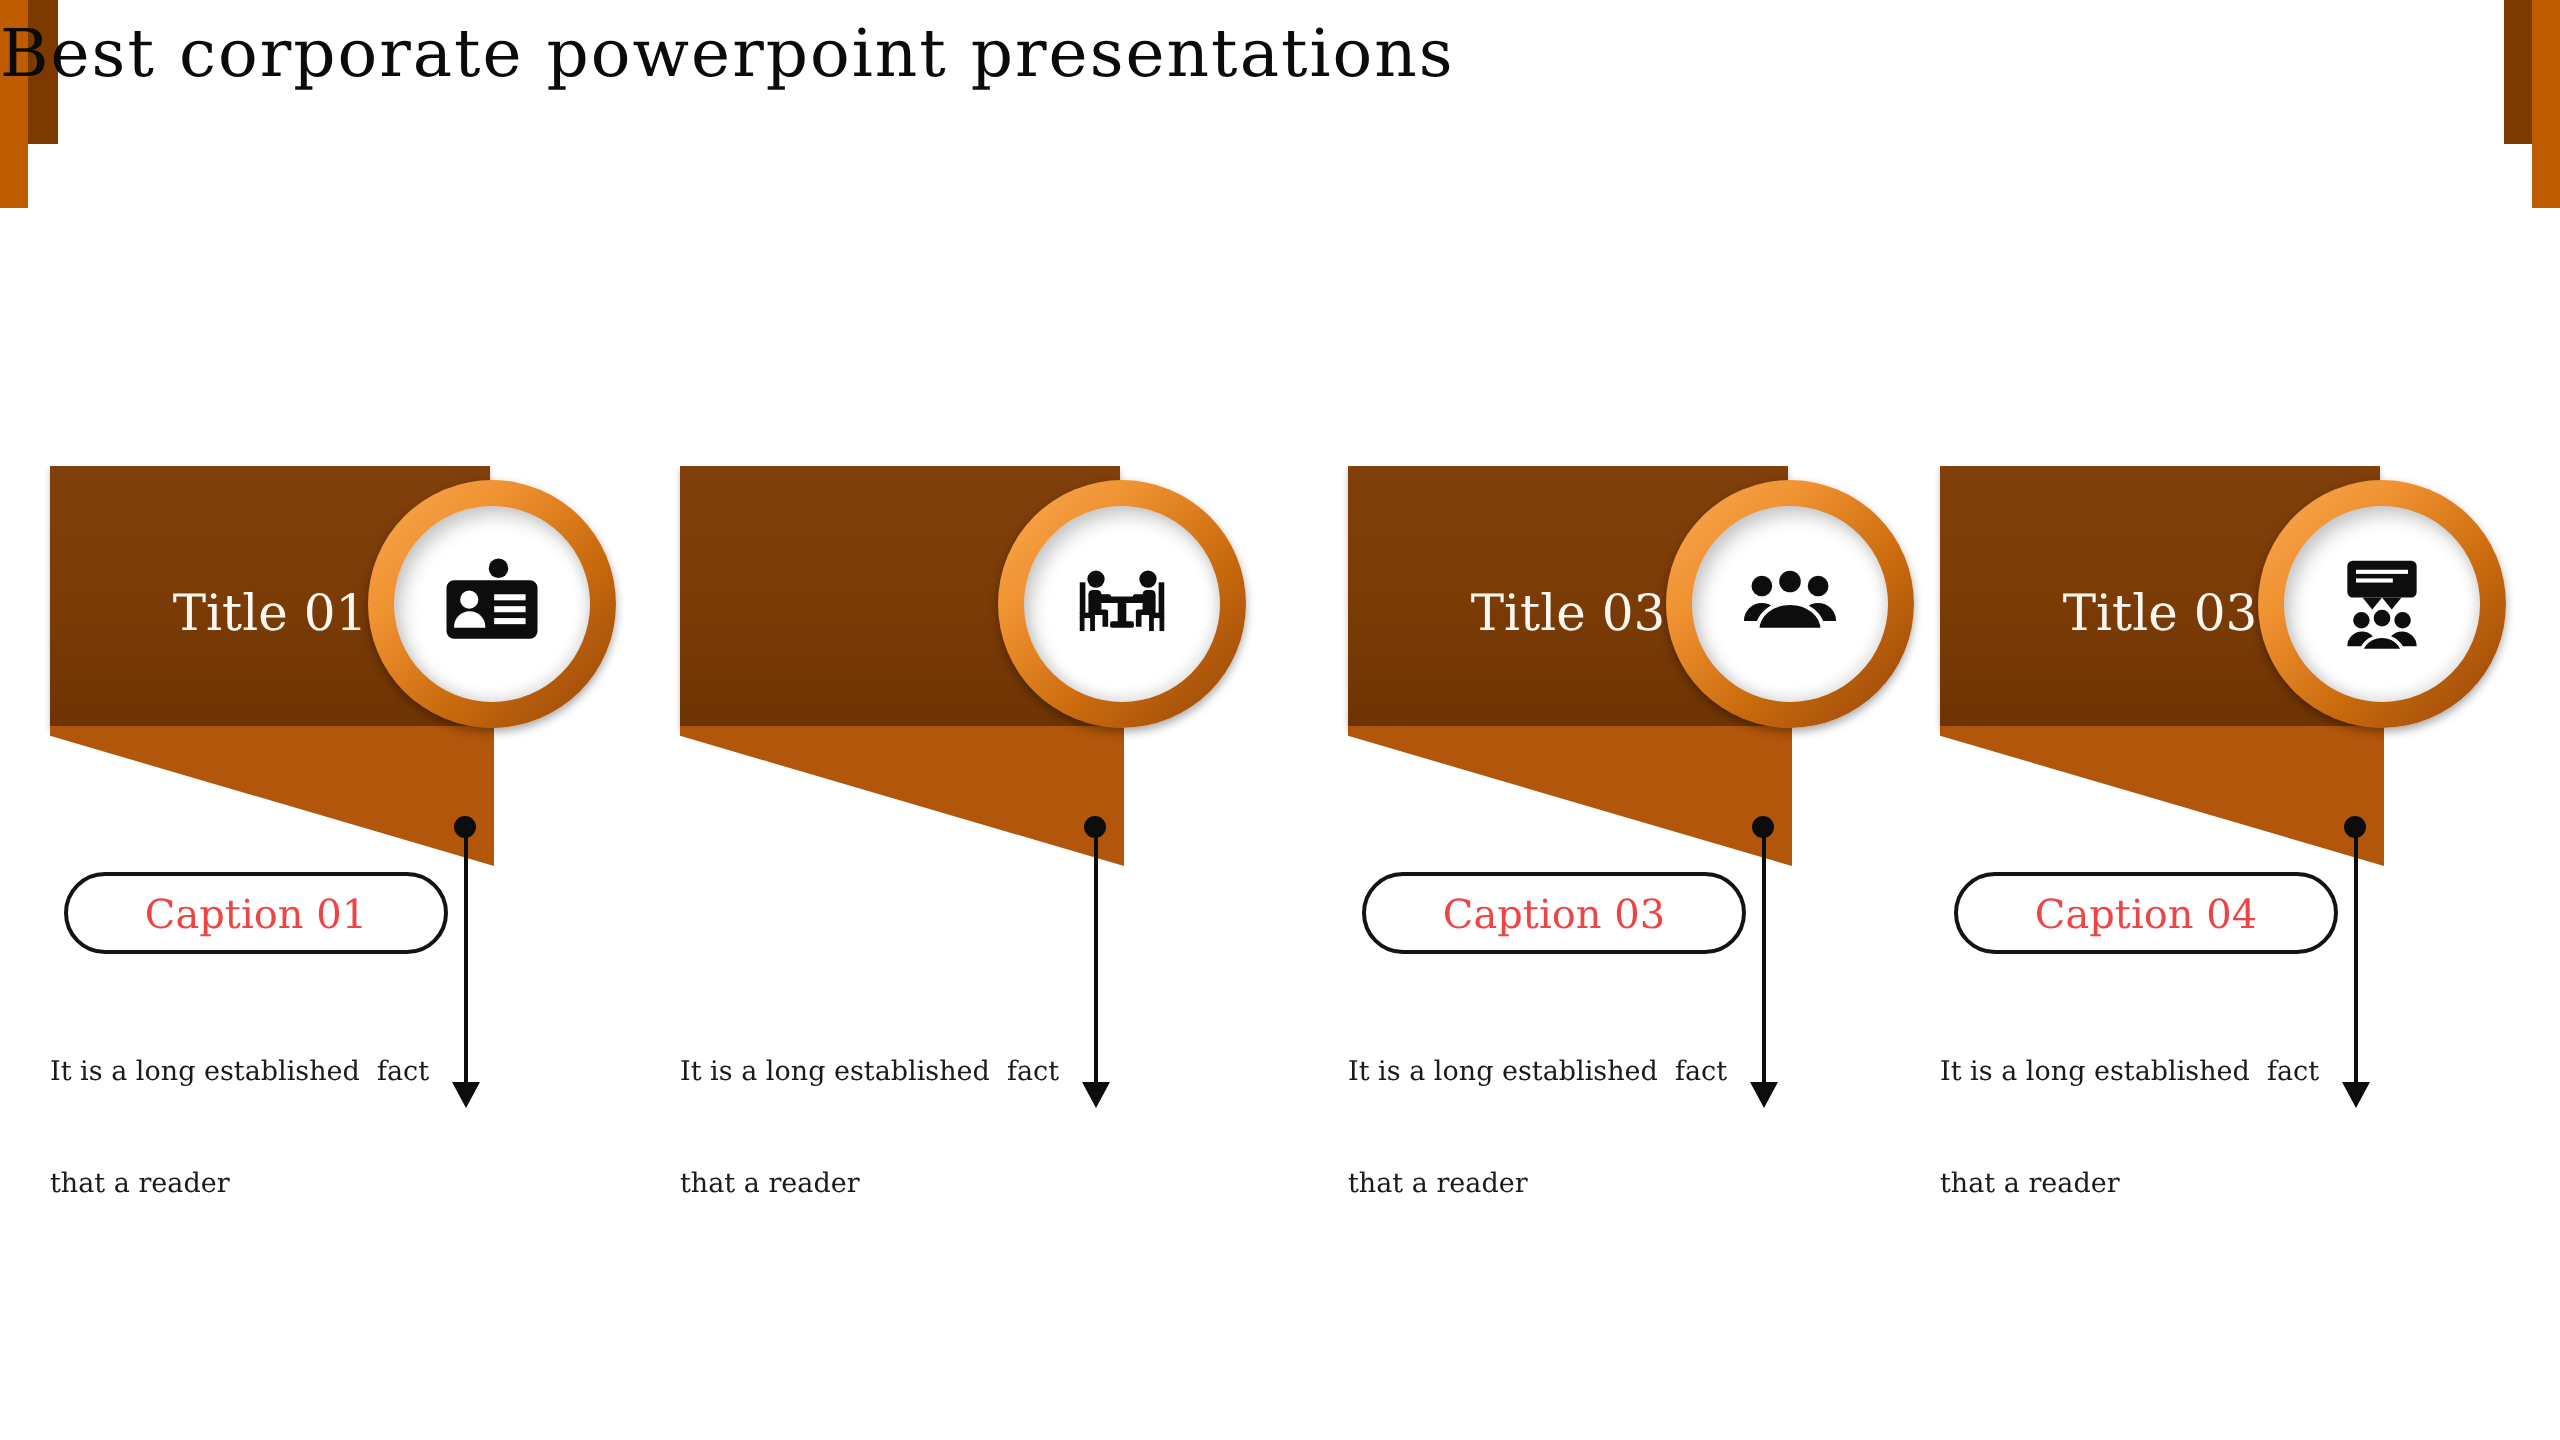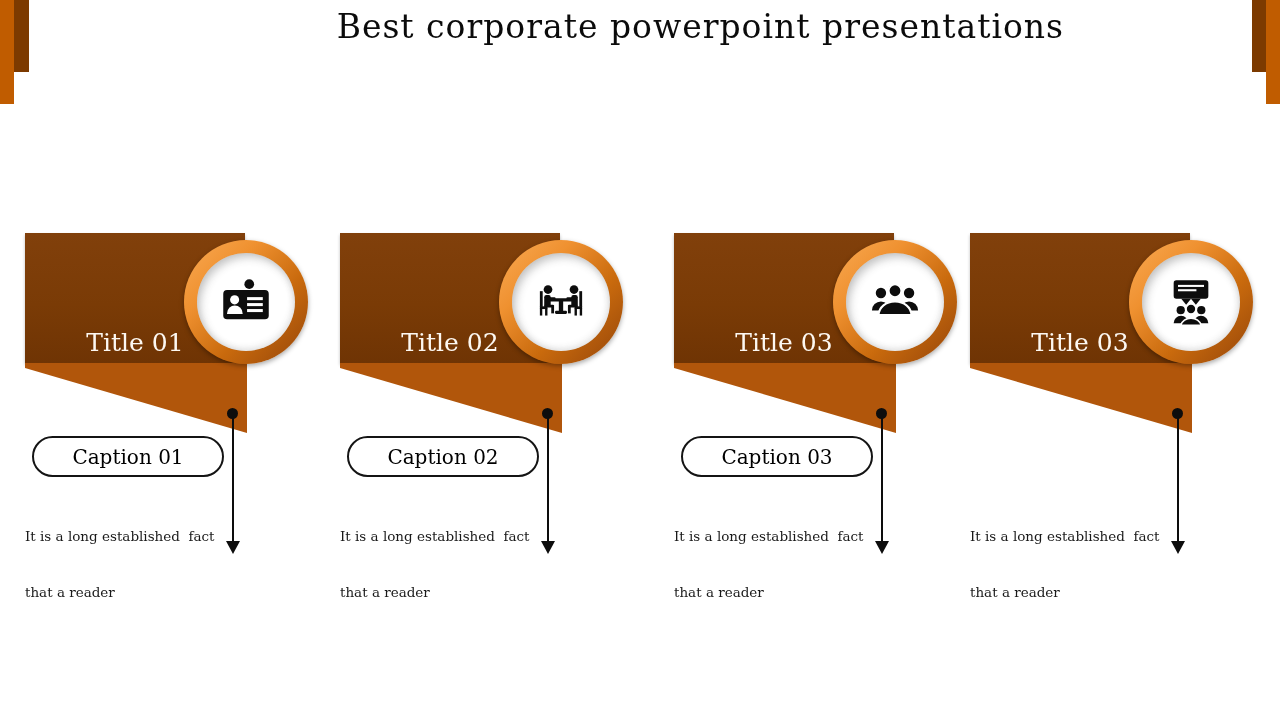--- a/index.html
+++ b/index.html
@@ -10,36 +10,36 @@
   }
   
   .deco{position:absolute;top:0;}
   .deco.l-orange{left:0;width:14px;height:104px;background:#c05c00;}
   .deco.l-dark{left:14px;width:15px;height:72px;background:#7c3a00;}
   .deco.r-dark{left:1252px;width:15px;height:72px;background:#7c3a00;}
   .deco.r-orange{left:1266px;width:14px;height:104px;background:#c05c00;}
 
   .slide-title{
     position:absolute;left:0;top:7px;width:1064px;
-    text-align:right;font-size:33px;letter-spacing:1px;color:#0b0b0b;
+    text-align:left;font-size:33px;letter-spacing:1px;color:#0b0b0b;
     font-weight:500;
   }
 
   .col{position:absolute;top:233px;width:315px;height:330px;}
   .col0{left:25px;} .col1{left:340px;} .col2{left:674px;} .col3{left:970px;}
 
   .banner{
     position:absolute;left:0;top:0;width:220px;height:130px;
     background:linear-gradient(180deg,#81400b 0%,#7a3b06 55%,#6f3404 100%);
     box-shadow:0 2px 3px rgba(0,0,0,0.25);
   }
   .banner-label{
     position:absolute;left:35px;top:0;width:150px;height:146px;
     display:flex;align-items:center;justify-content:center;
-    color:#fdf8f2;font-size:25px;white-space:nowrap;margin-top:36px;
+    color:#fdf8f2;font-size:25px;white-space:nowrap;
   }
   .fold{
     position:absolute;left:0;top:130px;width:222px;height:70px;
     background:#b1560b;
     clip-path:polygon(0 0,100% 0,100% 100%,0 7%);
   }
   .badge{
     position:absolute;left:159px;top:7px;width:124px;height:124px;border-radius:50%;
     background:linear-gradient(135deg,#f9aa54 0%,#ef9130 30%,#c96a0d 62%,#94450a 100%);
     box-shadow:0 2px 5px rgba(0,0,0,0.35);
@@ -49,21 +49,21 @@
     width:98px;height:98px;border-radius:50%;background:#ffffff;
     box-shadow:inset 3px 4px 9px rgba(60,60,60,0.30), inset -2px -3px 6px rgba(60,60,60,0.10);
     display:flex;align-items:center;justify-content:center;
   }
   .badge-inner svg{display:block;}
 
   .pill{
     position:absolute;left:7px;top:203px;width:192px;height:41px;
     box-sizing:border-box;border:2.5px solid #141414;border-radius:21px;background:#ffffff;
     display:flex;align-items:center;justify-content:center;
-    font-size:20px;color:#000000;
+    font-size:20px;color:#ef4444;
   }
   .desc{
     position:absolute;left:0;top:257px;width:207px;
     text-align:left;font-size:13.5px;line-height:18.5px;color:#1a1a1a;
     white-space:pre-wrap;
   }
   
   .conn-dot{position:absolute;left:202px;top:175px;width:11px;height:11px;border-radius:50%;background:#0d0d0d;}
   .conn-line{position:absolute;left:206.5px;top:180px;width:2.5px;height:128px;background:#0d0d0d;}
   .conn-head{
@@ -109,21 +109,20 @@
   </div>
   <div class="desc">
     <div>It is a long established  fact</div>
     <div>that a reader</div>
   </div>
 </div>
 
 <div class="col col1">
   <div class="banner"></div>
   <div class="fold"></div>
-  <div class="banner-label">Title 02</div>
   <div class="badge">
     <div class="badge-inner">
       <svg width="52" height="52" viewBox="0 0 48 48">
 
         <rect class="ic" x="13" y="20.5" width="22" height="3" rx="1"></rect>
         <rect class="ic" x="22" y="23" width="4" height="9.5"></rect>
         <rect class="ic" x="18.5" y="32" width="11" height="3" rx="1"></rect>
 
         <circle class="ic" cx="12" cy="12.5" r="4"></circle>
         <rect class="ic" x="8.5" y="17.5" width="6" height="11" rx="2"></rect>
@@ -143,23 +142,20 @@
         <rect class="ic" x="40.9" y="14" width="2.6" height="14.5"></rect>
         <rect class="ic" x="36.5" y="28" width="7" height="2.5"></rect>
         <rect class="ic" x="41.3" y="30" width="2.2" height="6.5"></rect>
         <rect class="ic" x="36.5" y="30" width="2.2" height="6.5"></rect>
       </svg>
     </div>
   </div>
   <div class="conn-dot"></div>
   <div class="conn-line"></div>
   <div class="conn-head"></div>
-  <div class="pill">
-    <span>Caption 02</span>
-  </div>
   <div class="desc">
     <div>It is a long established  fact</div>
     <div>that a reader</div>
   </div>
 </div>
 
 <div class="col col2">
   <div class="banner"></div>
   <div class="fold"></div>
   <div class="banner-label">Title 03</div>
@@ -204,17 +200,20 @@
         <path class="ic" d="M8 43.5 a6.8 6.8 0 0 1 13.6 0 z"></path>
         <path class="ic" d="M26.4 43.5 a6.8 6.8 0 0 1 13.6 0 z"></path>
         <circle class="ic" cx="24" cy="30.5" r="4.6" stroke="#ffffff" stroke-width="1.5"></circle>
         <path class="ic" d="M14.5 45.5 a9.8 8.8 0 0 1 19 0 z" stroke="#ffffff" stroke-width="1.6"></path>
       </svg>
     </div>
   </div>
   <div class="conn-dot"></div>
   <div class="conn-line"></div>
   <div class="conn-head"></div>
+  <div class="pill">
+    <span>Caption 04</span>
+  </div>
   <div class="desc">
     <div>It is a long established  fact</div>
     <div>that a reader</div>
   </div>
 </div>
 
 </body></html>

